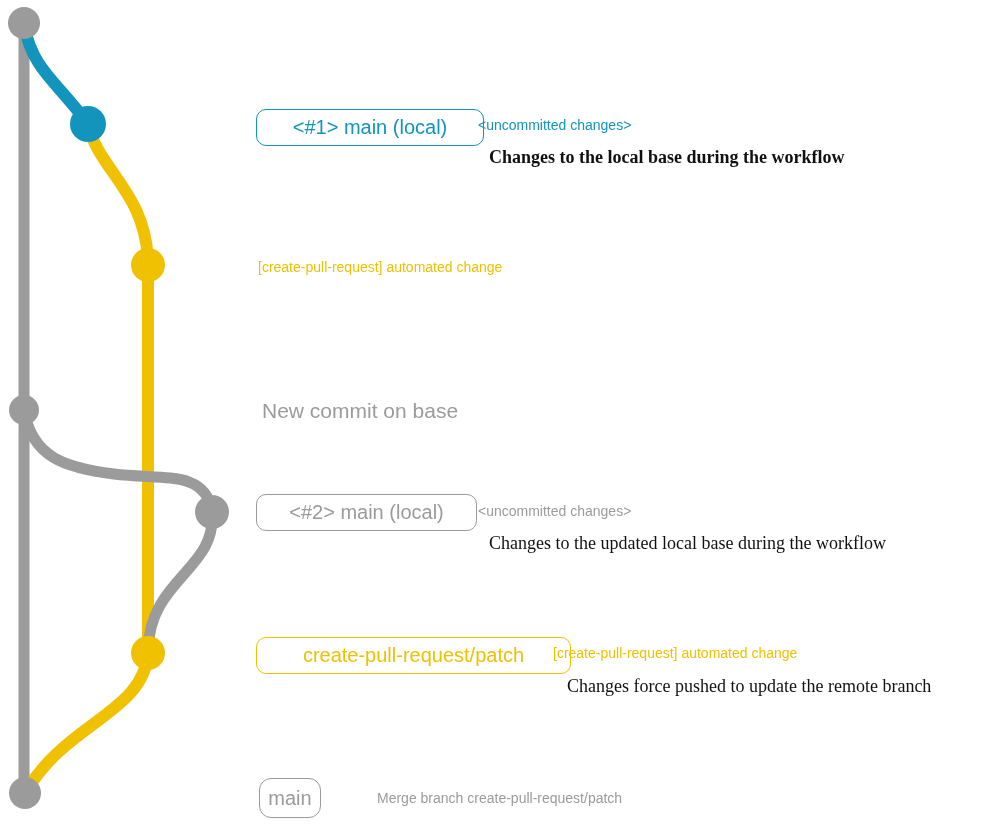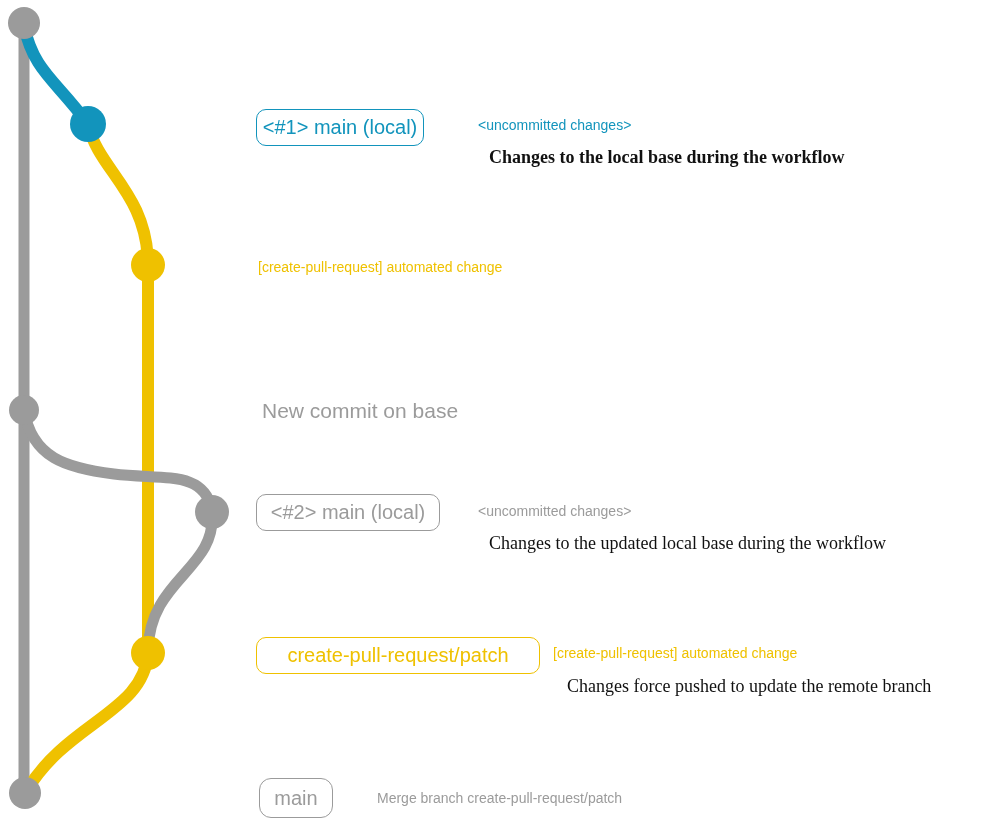--- a/index.html
+++ b/index.html
@@ -53,32 +53,32 @@
     <circle cx="24" cy="23" r="16" class="fill-gray"></circle>
     <circle cx="88" cy="124" r="18" class="fill-blue"></circle>
     <circle cx="148" cy="265" r="17" class="fill-yellow"></circle>
     <circle cx="24" cy="410" r="15" class="fill-gray"></circle>
     <circle cx="212" cy="512" r="17" class="fill-gray"></circle>
     <circle cx="148" cy="653" r="17" class="fill-yellow"></circle>
     <circle cx="25" cy="793" r="16" class="fill-gray"></circle>
   </svg>
 
 
-  <div class="badge blue" style="left:256px;top:109px;width:168px;height:37px;">&lt;#1&gt; main (local)</div>
+  <div class="badge blue" style="left:256px;top:109px;width:228px;height:37px;">&lt;#1&gt; main (local)</div>
   <div class="txt note blue" style="left:478px;top:115px;">&lt;uncommitted changes&gt;</div>
   <div class="txt caption" style="left:489px;top:148px;font-weight:bold;">Changes to the local base during the workflow</div>
 
   <div class="txt note yellow" style="left:258px;top:257px;">[create-pull-request] automated change</div>
 
   <div class="txt header" style="left:262px;top:400px;">New commit on base</div>
 
-  <div class="badge gray" style="left:256px;top:494px;width:184px;height:37px;">&lt;#2&gt; main (local)</div>
+  <div class="badge gray" style="left:256px;top:494px;width:221px;height:37px;">&lt;#2&gt; main (local)</div>
   <div class="txt note gray" style="left:478px;top:501px;">&lt;uncommitted changes&gt;</div>
   <div class="txt caption" style="left:489px;top:534px;">Changes to the updated local base during the workflow</div>
 
-  <div class="badge yellow" style="left:256px;top:637px;width:284px;height:37px;">create-pull-request/patch</div>
+  <div class="badge yellow" style="left:256px;top:637px;width:315px;height:37px;">create-pull-request/patch</div>
   <div class="txt note yellow" style="left:553px;top:643px;">[create-pull-request] automated change</div>
   <div class="txt caption" style="left:567px;top:677px;">Changes force pushed to update the remote branch</div>
 
-  <div class="badge gray" style="left:259px;top:778px;width:74px;height:40px;border-radius:12px;">main</div>
+  <div class="badge gray" style="left:259px;top:778px;width:62px;height:40px;border-radius:12px;">main</div>
   <div class="txt note gray" style="left:345px;top:788px;margin-left:32px;">Merge branch create-pull-request/patch</div>
 
 </div>
 
 </body></html>

